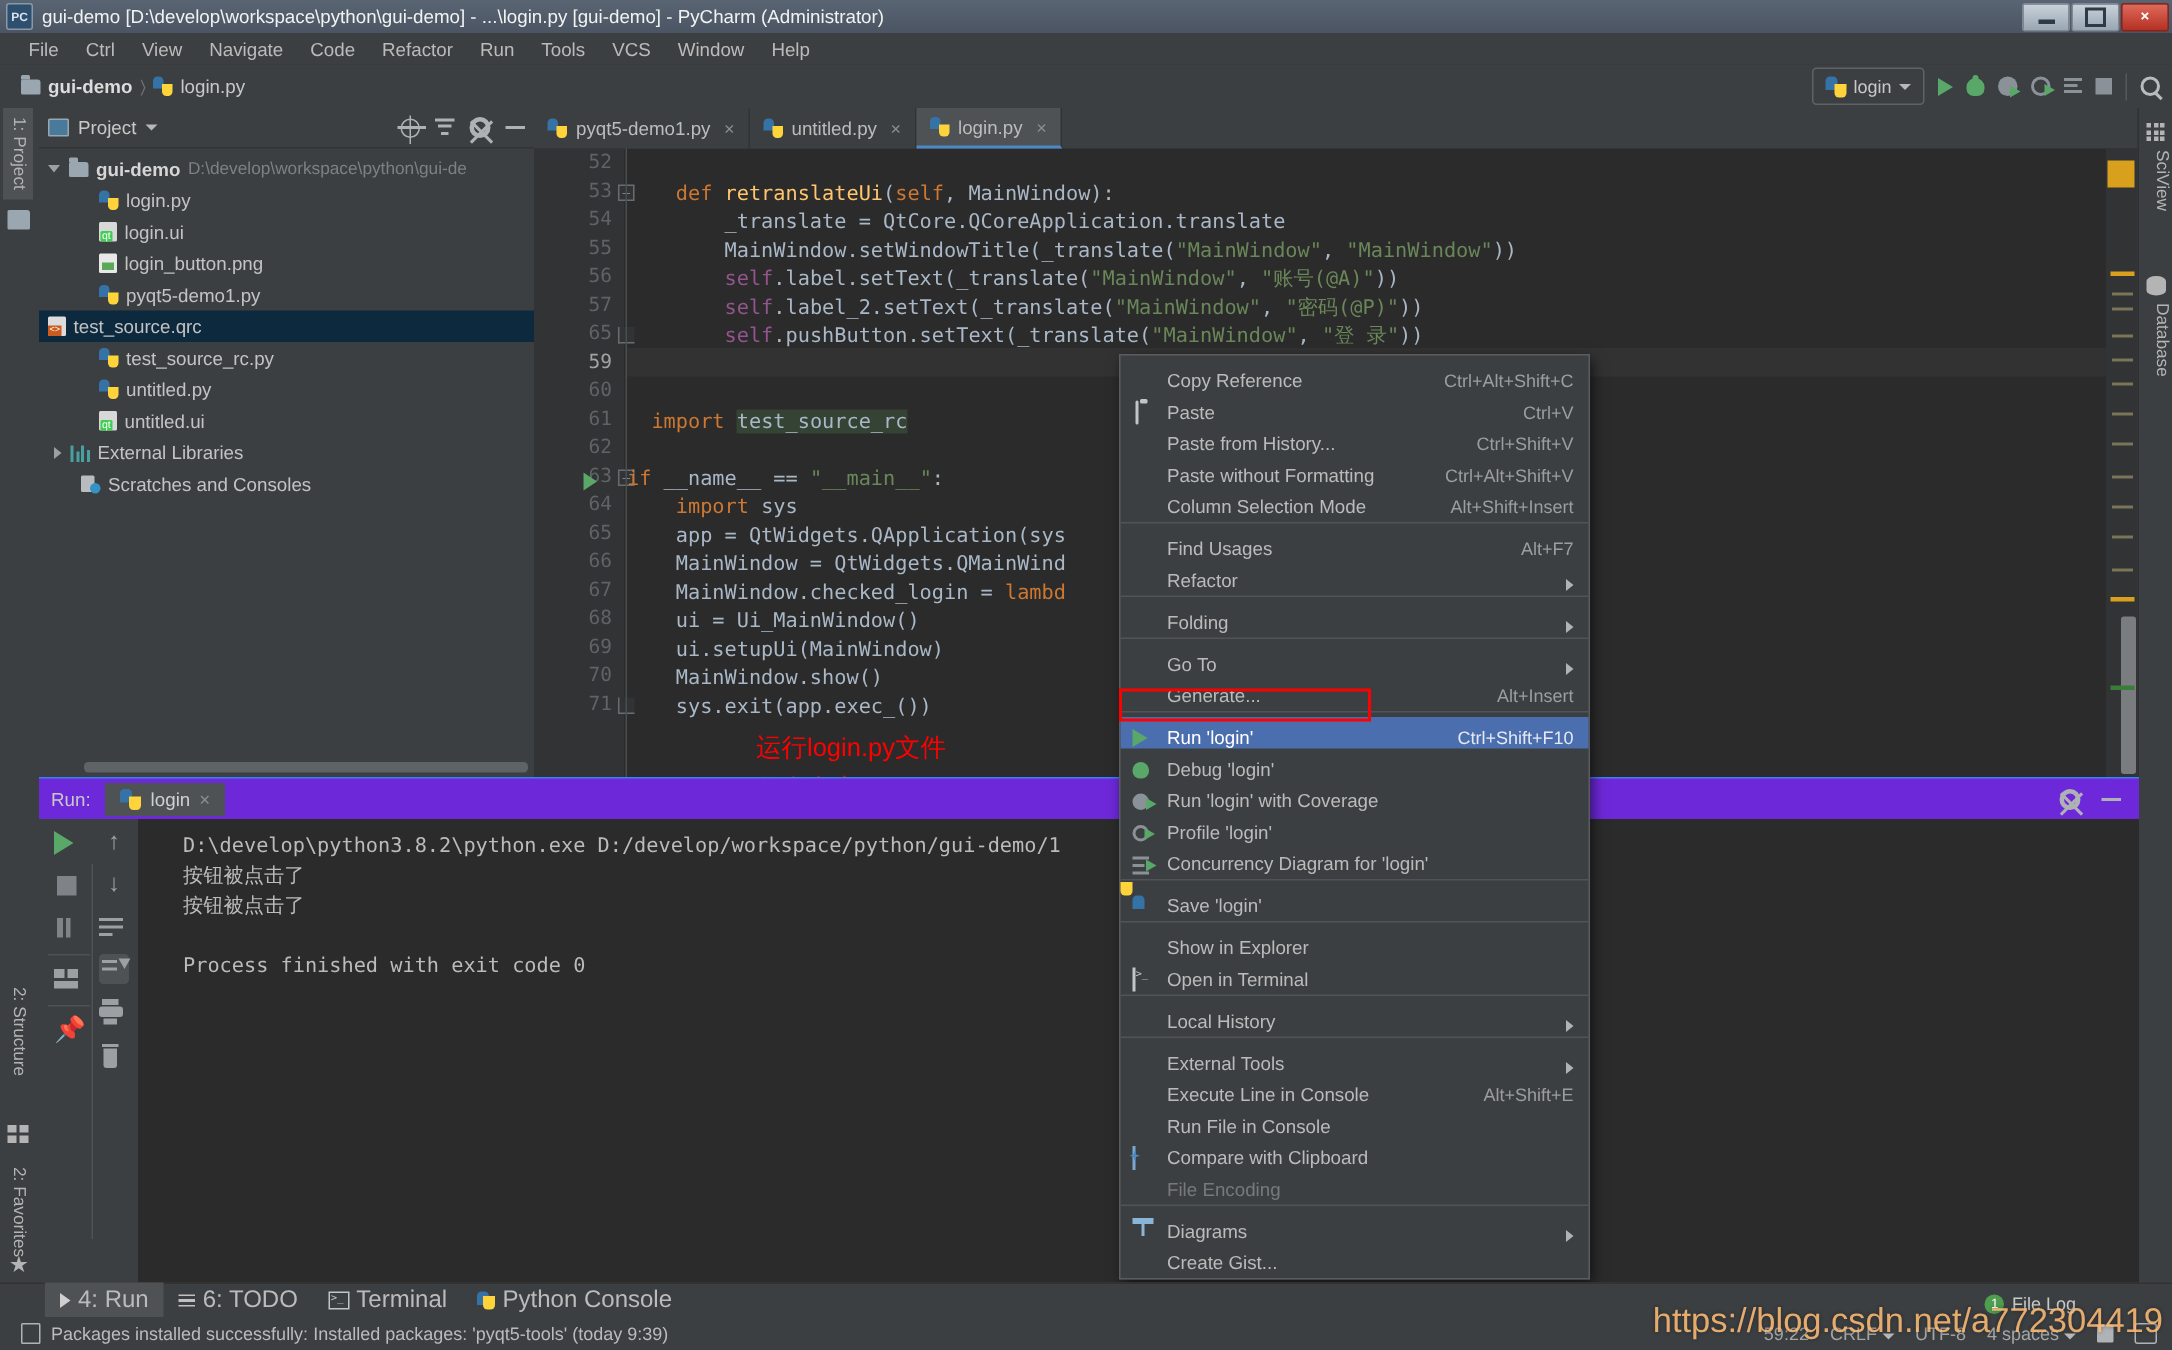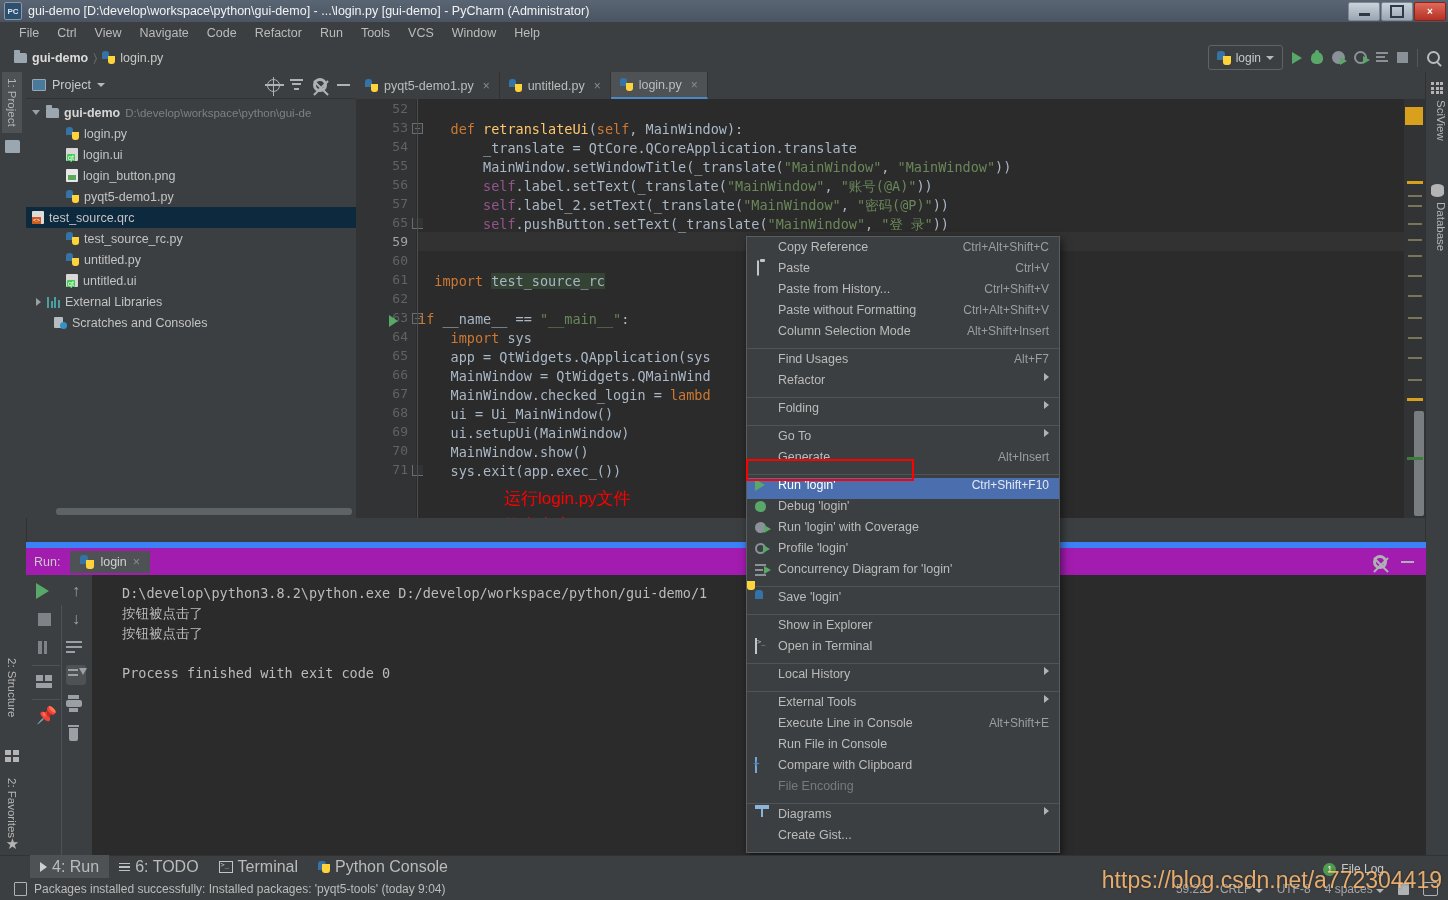--- a/index.html
+++ b/index.html
@@ -179,21 +179,21 @@
     position:absolute;right:0;top:72px;width:22px;height:786px;
     background:#3c3f41;border-left:1px solid #2f3133;
   }
   .rvtab{
     position:absolute;right:1px;
     writing-mode:vertical-rl;text-orientation:mixed;
     font-size:11.5px;color:#b4b4b4;white-space:nowrap;
   }
 
   
-  .runpanel{position:absolute;left:26px;top:542px;width:1400px;height:340px;background:#a21caf;border-top:6px solid #3b82f6;}
+  .runpanel{position:absolute;left:26px;top:518px;width:1400px;height:340px;background:#6d28d9;border-top:1px solid #3b82f6;}
   .runhdr{height:27px;display:flex;align-items:center;padding-left:8px;gap:10px;border-bottom:1px solid #313335;}
   .runhdr .lbl{font-size:12.5px;color:#c8c8c8;}
   .runtab{display:flex;align-items:center;gap:6px;background:#4e5254;padding:4px 10px;font-size:12.5px;color:#d0d0d0;}
   .runhdr-right{margin-left:auto;display:flex;align-items:center;gap:14px;padding-right:12px;}
 
   .runtools{position:absolute;left:0;top:27px;width:66px;height:313px;background:#3c3f41;}
   .rt{position:absolute;left:10px;width:20px;height:20px;}
   .rt2{position:absolute;left:40px;width:20px;height:20px;}
   .toolsep{position:absolute;left:6px;width:28px;height:1px;background:#4e5254;}
   .vsep{position:absolute;left:35px;top:30px;width:1px;height:250px;background:#4e5254;}
@@ -217,21 +217,21 @@
     text-shadow:0 0 3px rgba(0,0,0,.45);
   }
 
   
   .ctxmenu{
     position:absolute;left:746px;top:236px;width:312px;
     background:#3c3f41;border:1px solid #5a5d5f;
     box-shadow:2px 3px 8px rgba(0,0,0,.55);
     font-size:12.5px;color:#bbbbbb;padding:3px 0;
   }
-  .ctxitem{height:21px;display:flex;align-items:flex-start;padding:0 10px 0 8px;white-space:nowrap;}
+  .ctxitem{height:21px;display:flex;align-items:flex-end;padding:0 10px 0 8px;white-space:nowrap;}
   .ctxitem .ic{width:16px;height:14px;margin-right:7px;flex:0 0 16px;position:relative;}
   .ctxitem .lab{flex:1;}
   .ctxitem .acc{color:#9b9ea0;font-size:12px;margin-left:14px;}
   .ctxitem.sel{background:#4b6eaf;color:#ffffff;}
   .ctxitem.sel .acc{color:#e4e9f2;margin-left:45px;}
   .ctxitem.disabled .lab{color:#777a7c;}
   .ctxsep{height:1px;background:#515456;margin:3px 0;}
   .subarrow{width:0;height:0;border-left:5px solid #b0b3b5;border-top:4px solid transparent;border-bottom:4px solid transparent;margin-left:10px;}
   .redbox{position:absolute;left:746px;top:459px;width:168px;height:22px;border:2px solid #ff0000;box-sizing:border-box;pointer-events:none;}
 
@@ -762,21 +762,21 @@
     </div>
     <div class="bb-item">
       <span class="pysmall" style="width:12px;height:12px;"></span>
       <span>Python Console</span>
     </div>
   </div>
 
   <div class="statusbar">
     <div class="st-left">
       <span style="display:inline-block;width:11px;height:12px;border:1.4px solid #b0b3b5;border-radius:1px;"></span>
-      <span>Packages installed successfully: Installed packages: 'pyqt5-tools' (today 9:04)</span>
+      <span>Packages installed successfully: Installed packages: 'pyqt5-tools' (today 9:39)</span>
     </div>
     <div class="st-right">
       <span>59:22</span>
       <span><span>CRLF</span> <span class="caret-dn" style="display:inline-block;"></span></span>
       <span>UTF-8</span>
       <span><span>4 spaces</span> <span class="caret-dn" style="display:inline-block;"></span></span>
       <span style="display:inline-block;width:11px;height:12px;background:#b0b3b5;border-radius:1px;"></span>
       <span style="display:inline-block;width:13px;height:12px;border:1.4px solid #b0b3b5;border-radius:2px;"></span>
     </div>
   </div>

